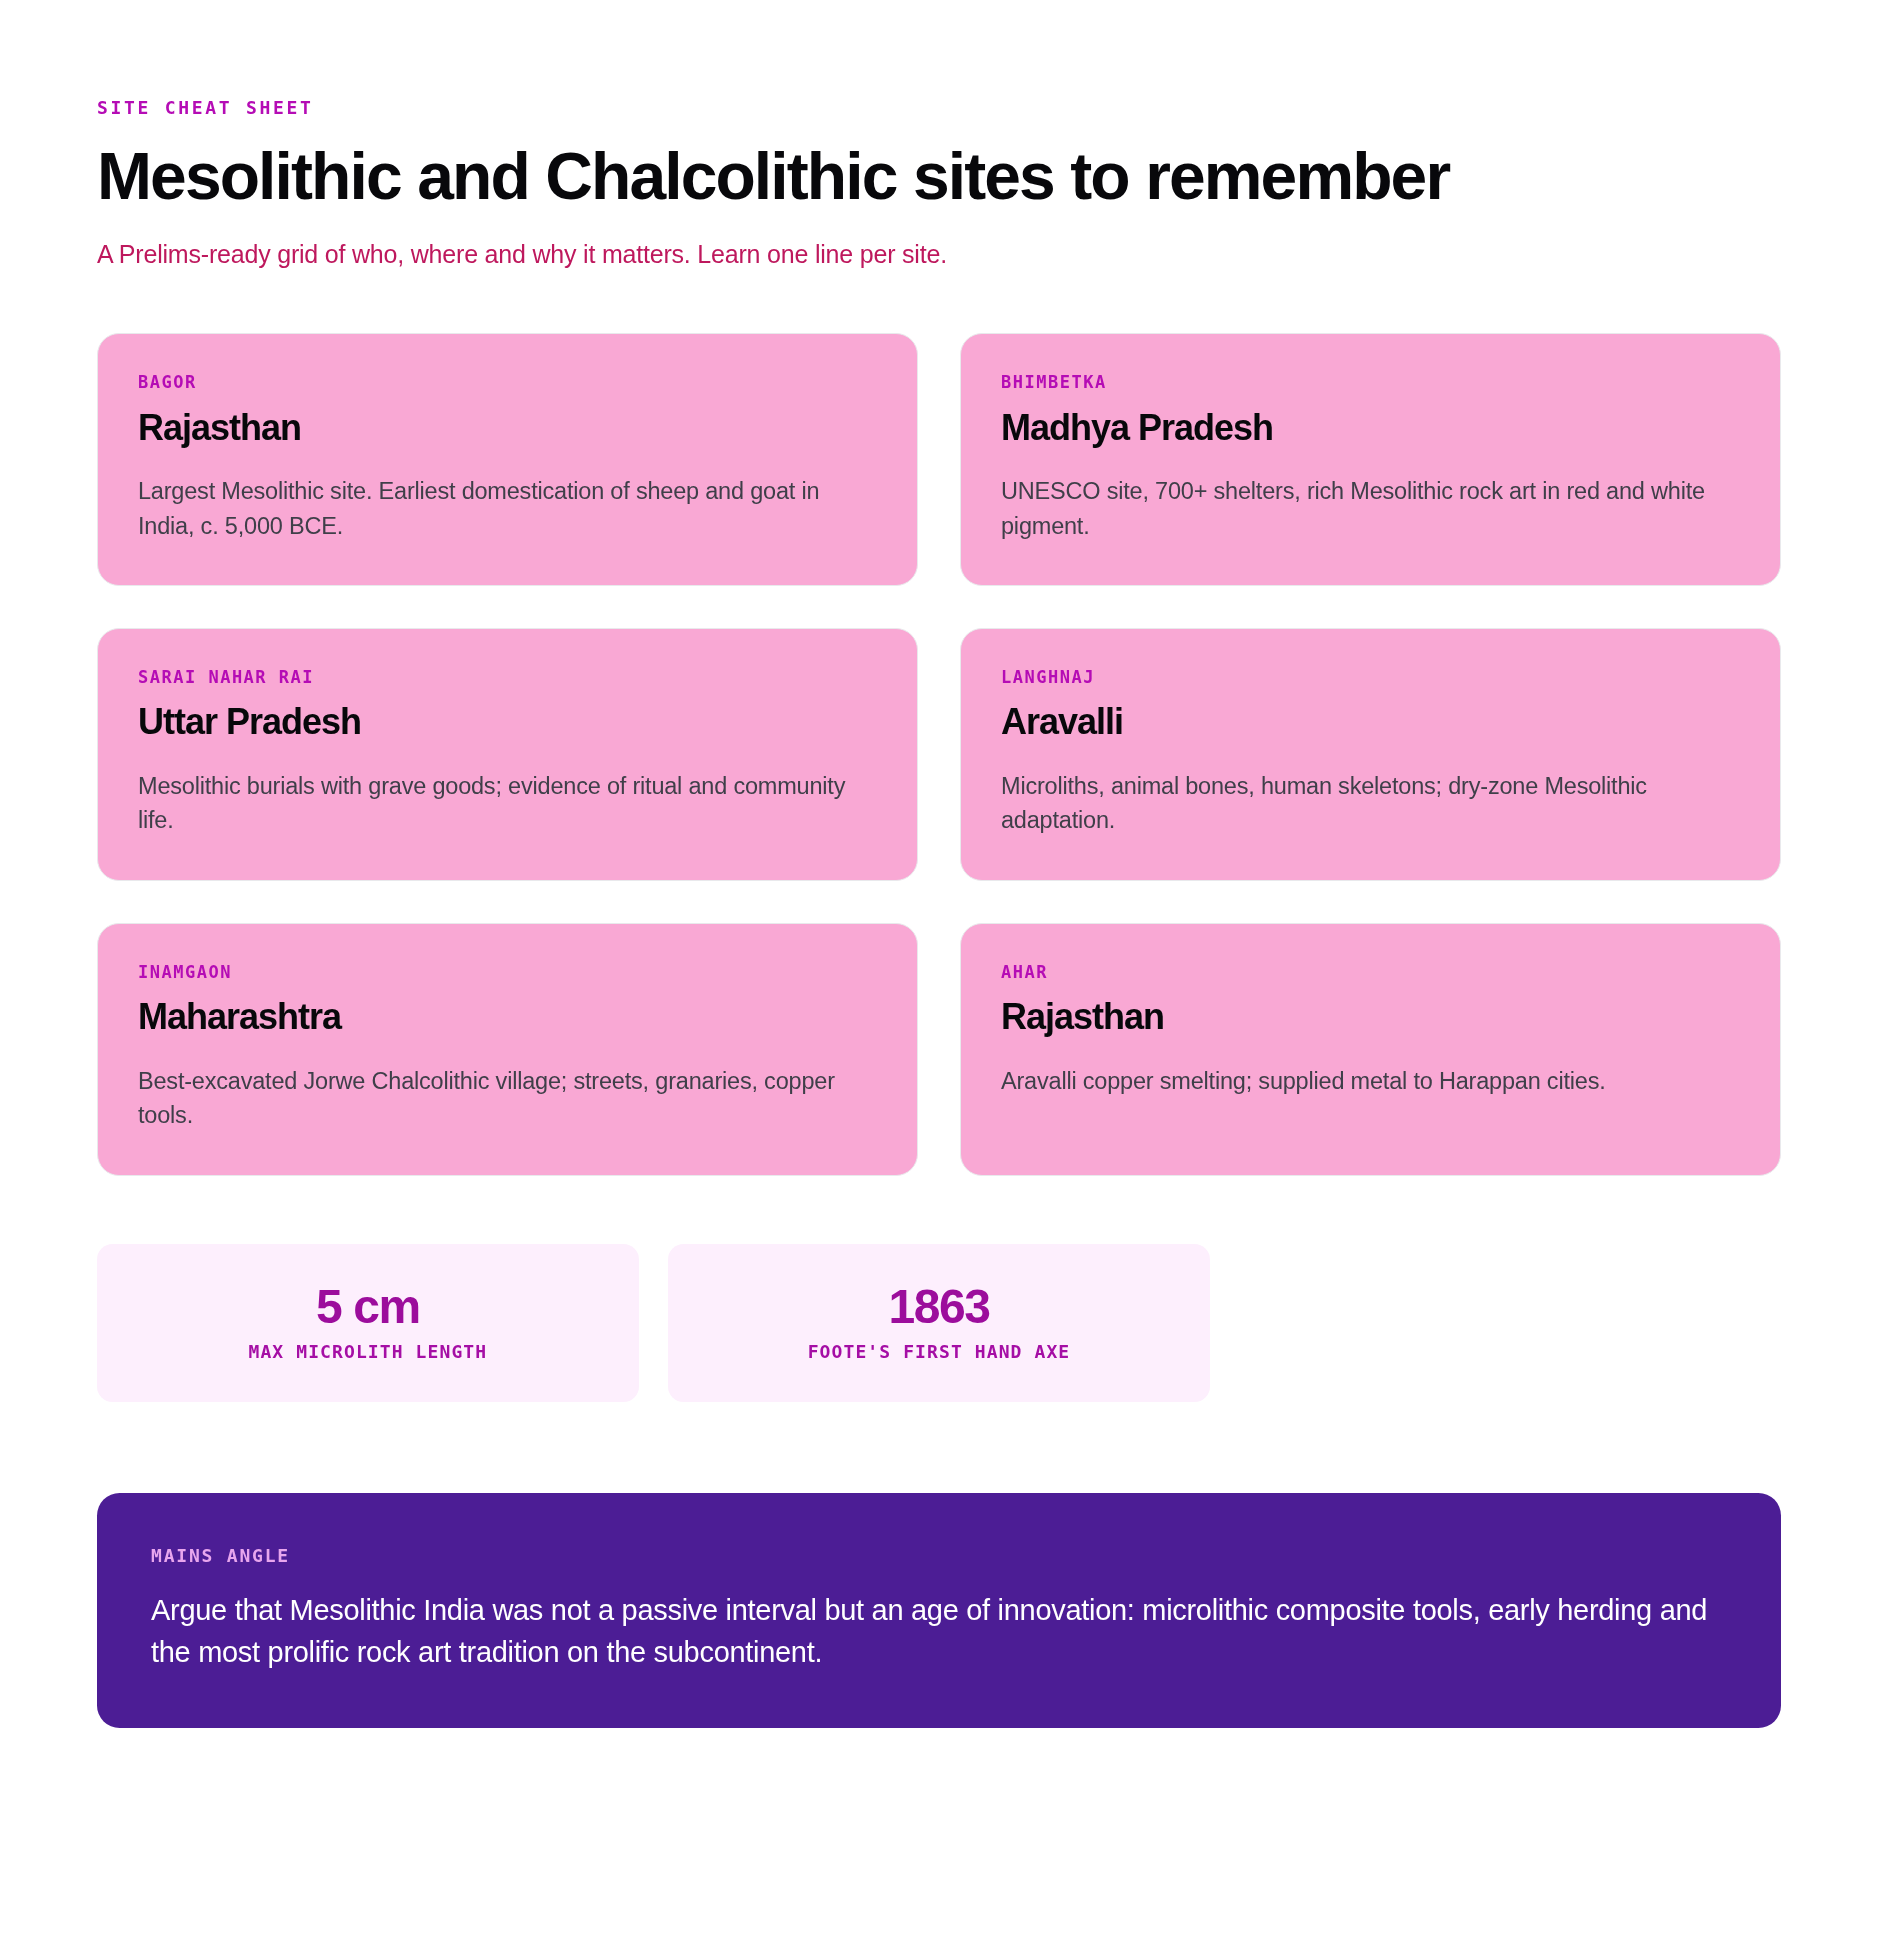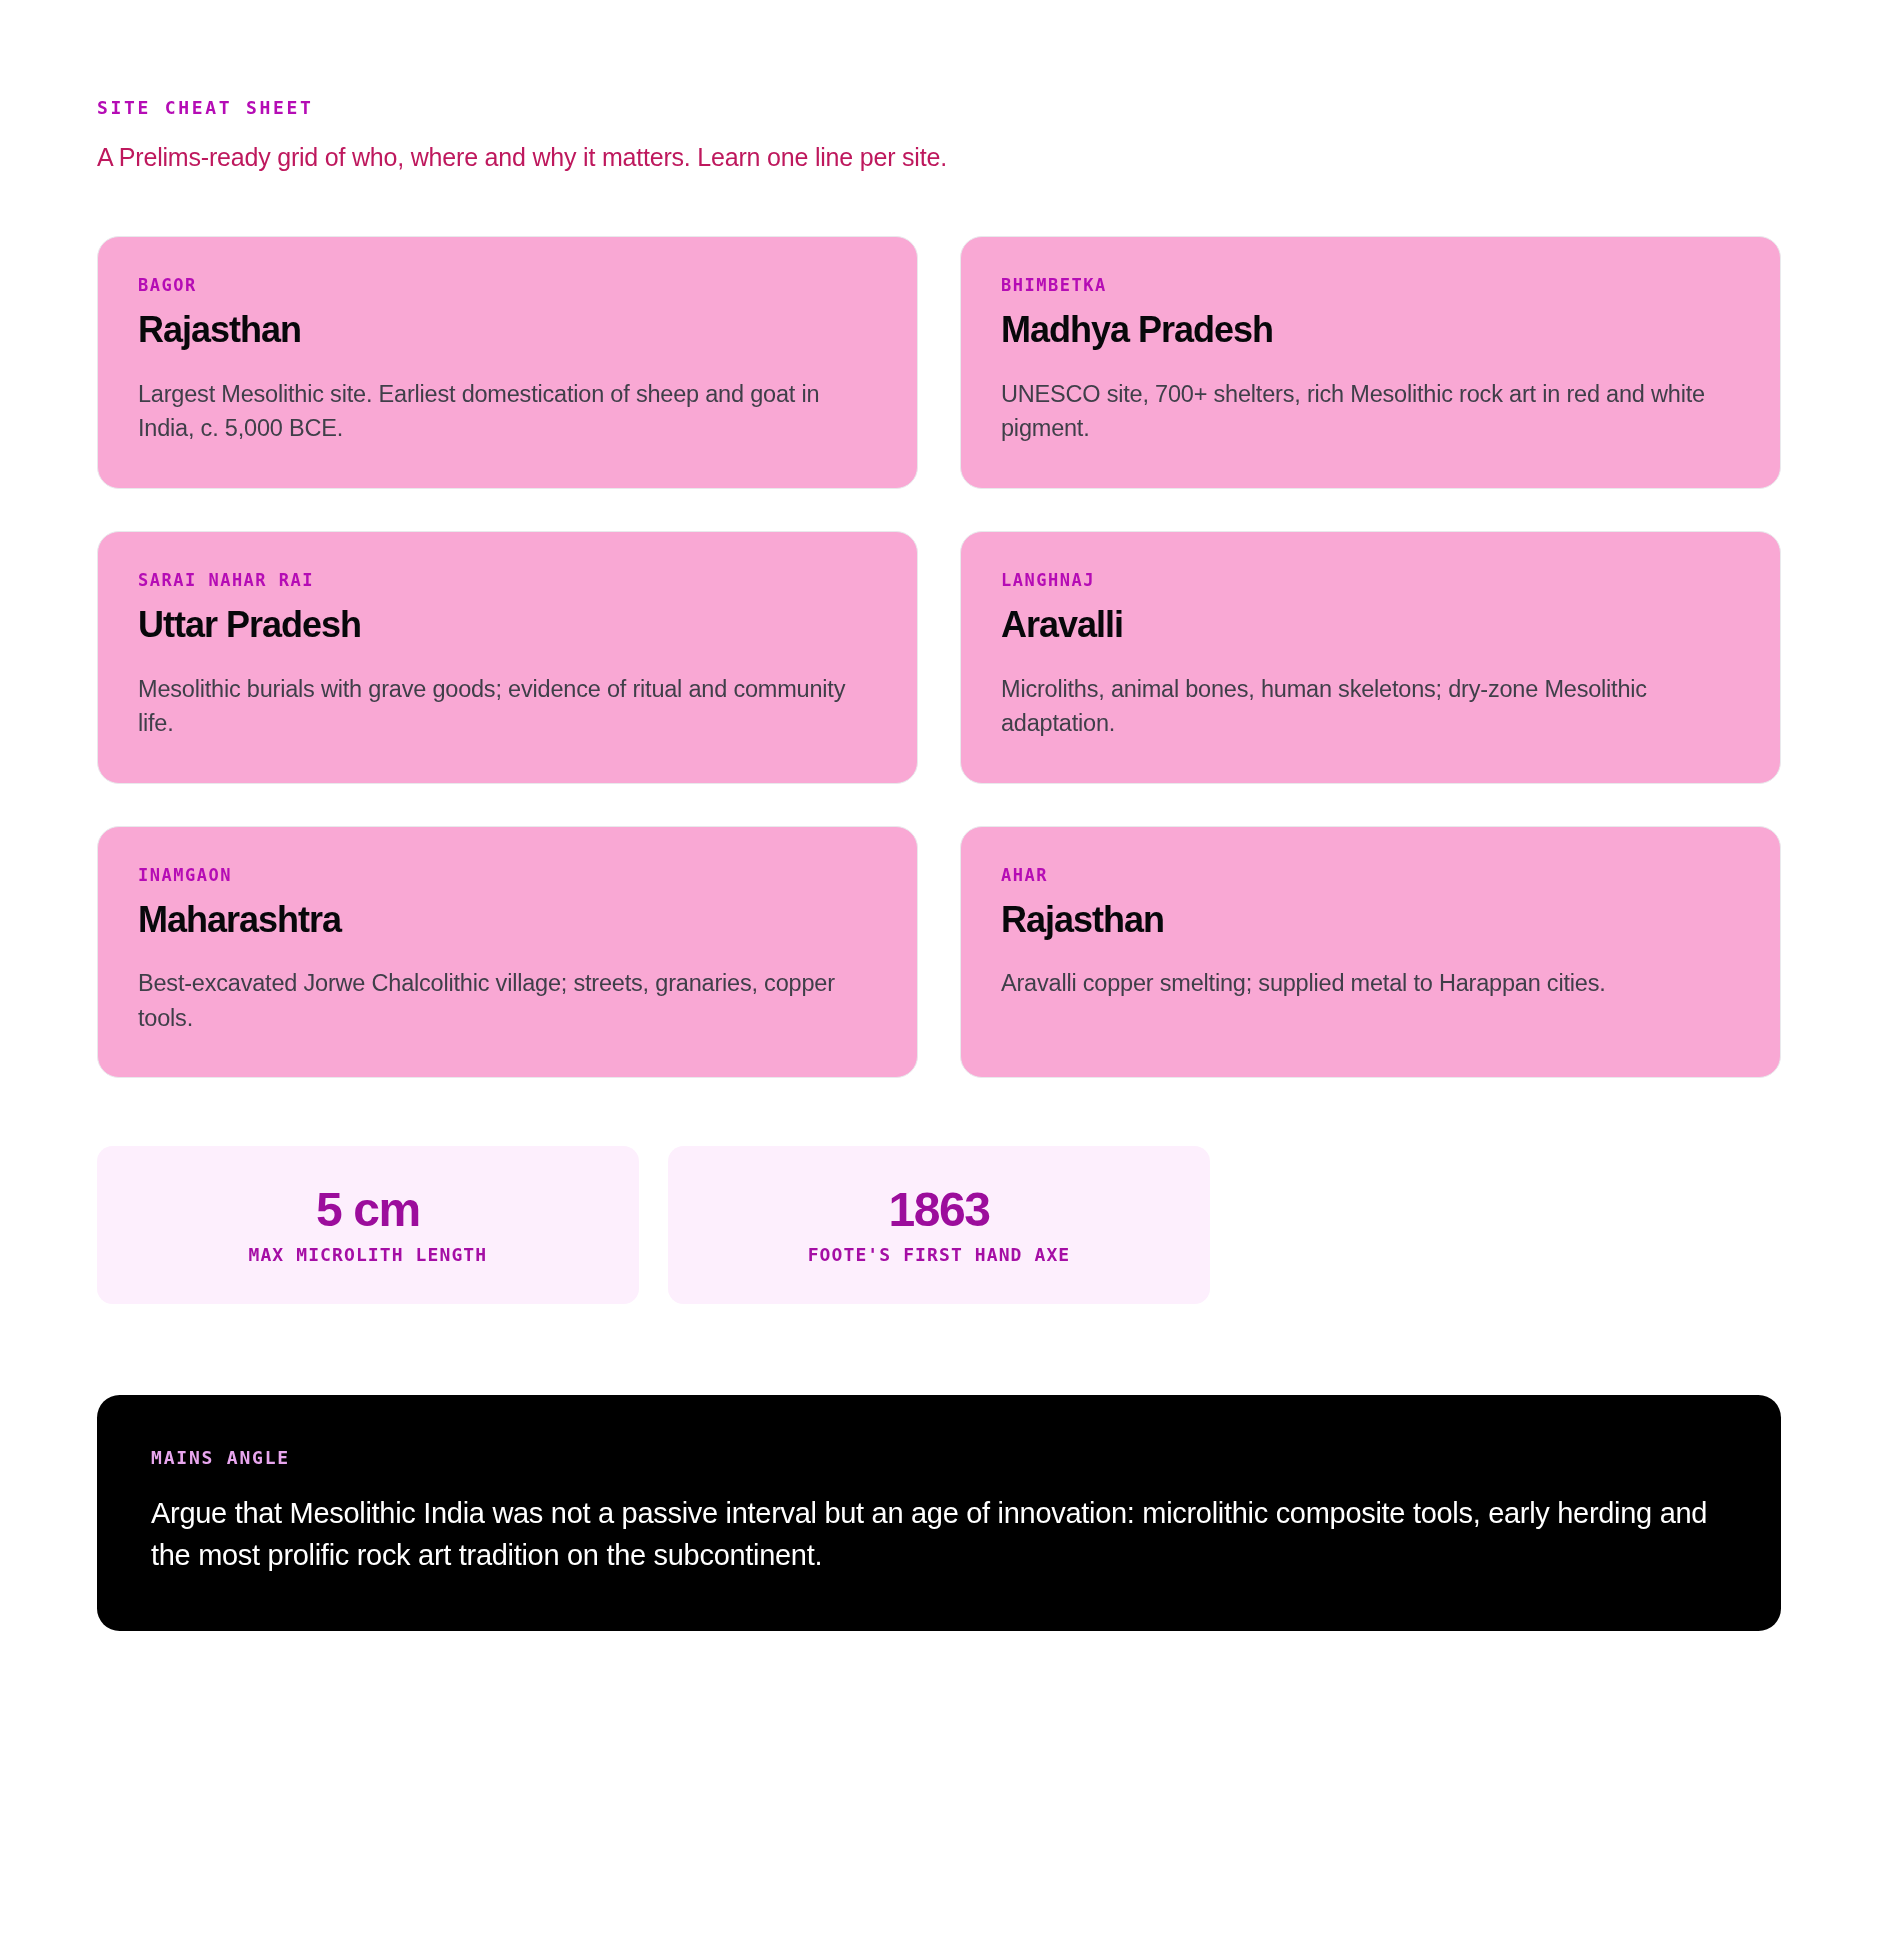--- a/index.html
+++ b/index.html
@@ -123,21 +123,21 @@
     font-weight: 700;
     letter-spacing: 1.1px;
     color: #a50ea5;
     line-height: 1.2;
     text-align: center;
   }
 
   
   .callout {
     box-sizing: border-box;
-    background: #000000;
+    background: #4c1d95;
     border-radius: 22.6px;
     padding: 52px 54px 54px 54px;
     min-height: 232px;
   }
   .callout-eyebrow {
     font-family: "DejaVu Sans Mono", monospace;
     font-size: 18px;
     font-weight: 700;
     letter-spacing: 1.8px;
     color: #e8a6ee;
@@ -153,20 +153,21 @@
     margin: 0;
   }
 </style>
 </head>
 <body>
 
 <div class="page">
 
   <div class="header">
     <div class="eyebrow">SITE CHEAT SHEET</div>
+    <h1 class="page-title">Mesolithic and Chalcolithic sites to remember</h1>
     <p class="page-subtitle">A Prelims-ready grid of who, where and why it matters. Learn one line per site.</p>
   </div>
 
   <div class="card-grid">
 
     <div class="site-card">
       <div class="card-eyebrow">BAGOR</div>
       <div class="card-title">Rajasthan</div>
       <p class="card-note">Largest Mesolithic site. Earliest domestication of sheep and goat in India, c. 5,000 BCE.</p>
     </div>

